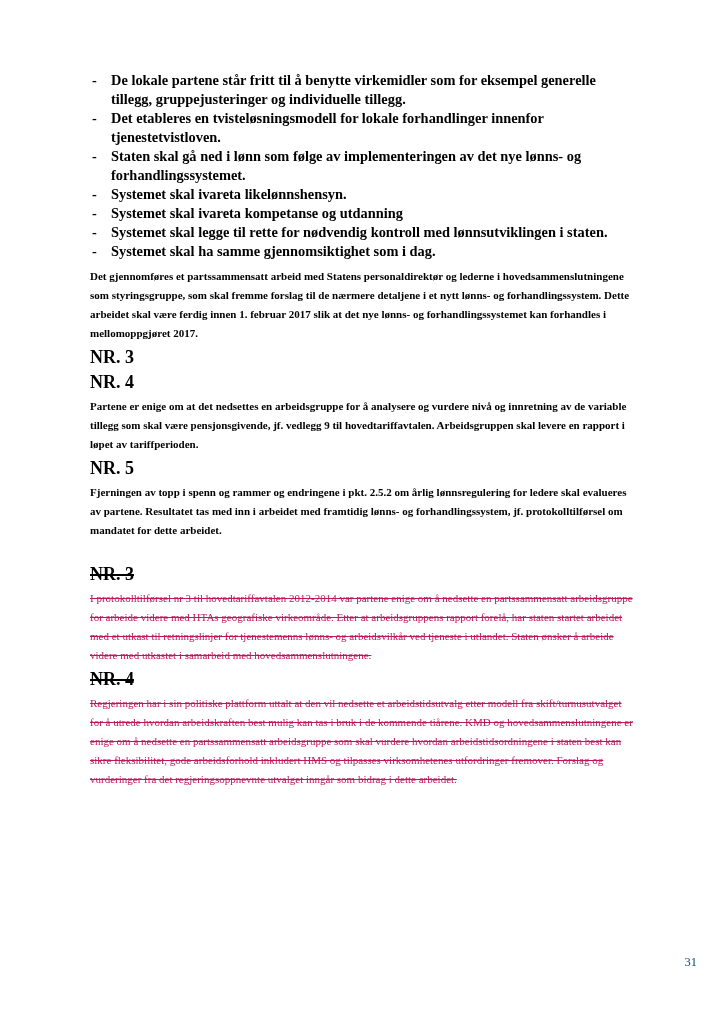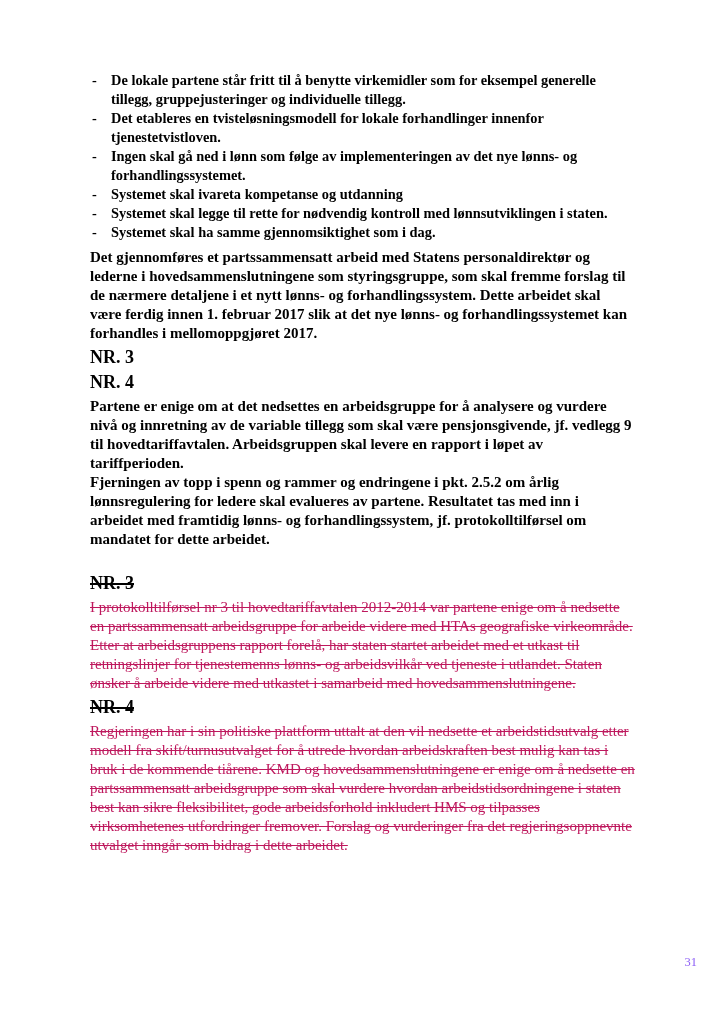--- a/index.html
+++ b/index.html
@@ -41,21 +41,21 @@
   }
   ul.bullets li::before {
     content: "-";
     position: absolute;
     left: 2px;
     top: 0;
   }
   p.body-para {
     margin: 0;
     font-weight: bold;
-    font-size: 15px;
+    font-size: 11px;
     line-height: 19px;
   }
   h2.nr-heading {
     margin: 4px 0 4px 0;
     font-weight: bold;
     font-size: 18px;
     line-height: 21px;
   }
   .section-struck h2.nr-heading {
     text-decoration: line-through;
@@ -69,50 +69,52 @@
   }
   .section-struck.first-struck h2.nr-heading {
     margin-top: 24px;
   }
   .page-number {
     position: absolute;
     top: 940px;
     right: 23px;
     font-size: 12.5px;
     font-weight: normal;
-    color: #8b5cf6;
+    color: #0c4a6e;
   }
 </style>
 </head>
 <body>
 
 <div class="page">
   <div class="content">
 
     <ul class="bullets">
       <li>De lokale partene står fritt til å benytte virkemidler som for eksempel generelle tillegg, gruppejusteringer og individuelle tillegg.</li>
       <li>Det etableres en tvisteløsningsmodell for lokale forhandlinger innenfor tjenestetvistloven.</li>
-      <li>Ingen skal gå ned i lønn som følge av implementeringen av det nye lønns- og forhandlingssystemet.</li>
+      <li>Staten skal gå ned i lønn som følge av implementeringen av det nye lønns- og forhandlingssystemet.</li>
+      <li>Systemet skal ivareta likelønnshensyn.</li>
       <li>Systemet skal ivareta kompetanse og utdanning</li>
       <li>Systemet skal legge til rette for nødvendig kontroll med lønnsutviklingen i staten.</li>
       <li>Systemet skal ha samme gjennomsiktighet som i dag.</li>
     </ul>
 
     <p class="body-para">Det gjennomføres et partssammensatt arbeid med Statens personaldirektør og lederne i hovedsammenslutningene som styringsgruppe, som skal fremme forslag til de nærmere detaljene i et nytt lønns- og forhandlingssystem. Dette arbeidet skal være ferdig innen 1. februar 2017 slik at det nye lønns- og forhandlingssystemet kan forhandles i mellomoppgjøret 2017.</p>
 
     <div class="section">
       <h2 class="nr-heading">NR. 3</h2>
     </div>
 
     <div class="section">
       <h2 class="nr-heading">NR. 4</h2>
       <p class="body-para">Partene er enige om at det nedsettes en arbeidsgruppe for å analysere og vurdere nivå og innretning av de variable tillegg som skal være pensjonsgivende, jf. vedlegg 9 til hovedtariffavtalen. Arbeidsgruppen skal levere en rapport i løpet av tariffperioden.</p>
     </div>
 
     <div class="section">
+      <h2 class="nr-heading">NR. 5</h2>
       <p class="body-para">Fjerningen av topp i spenn og rammer og endringene i pkt. 2.5.2 om årlig lønnsregulering for ledere skal evalueres av partene. Resultatet tas med inn i arbeidet med framtidig lønns- og forhandlingssystem, jf. protokolltilførsel om mandatet for dette arbeidet.</p>
     </div>
 
     <div class="section section-struck first-struck">
       <h2 class="nr-heading">NR. 3</h2>
       <p class="body-para">I protokolltilførsel nr 3 til hovedtariffavtalen 2012-2014 var partene enige om å nedsette en partssammensatt arbeidsgruppe for arbeide videre med HTAs geografiske virkeområde. Etter at arbeidsgruppens rapport forelå, har staten startet arbeidet med et utkast til retningslinjer for tjenestemenns lønns- og arbeidsvilkår ved tjeneste i utlandet. Staten ønsker å arbeide videre med utkastet i samarbeid med hovedsammenslutningene.</p>
     </div>
 
     <div class="section section-struck">
       <h2 class="nr-heading">NR. 4</h2>

